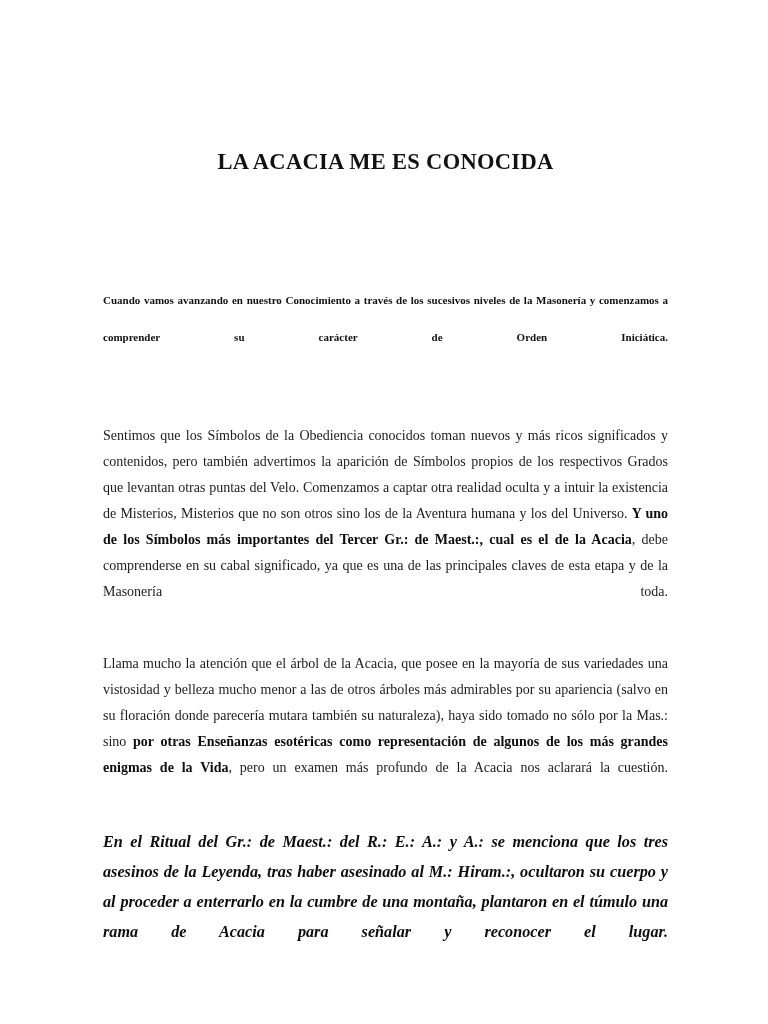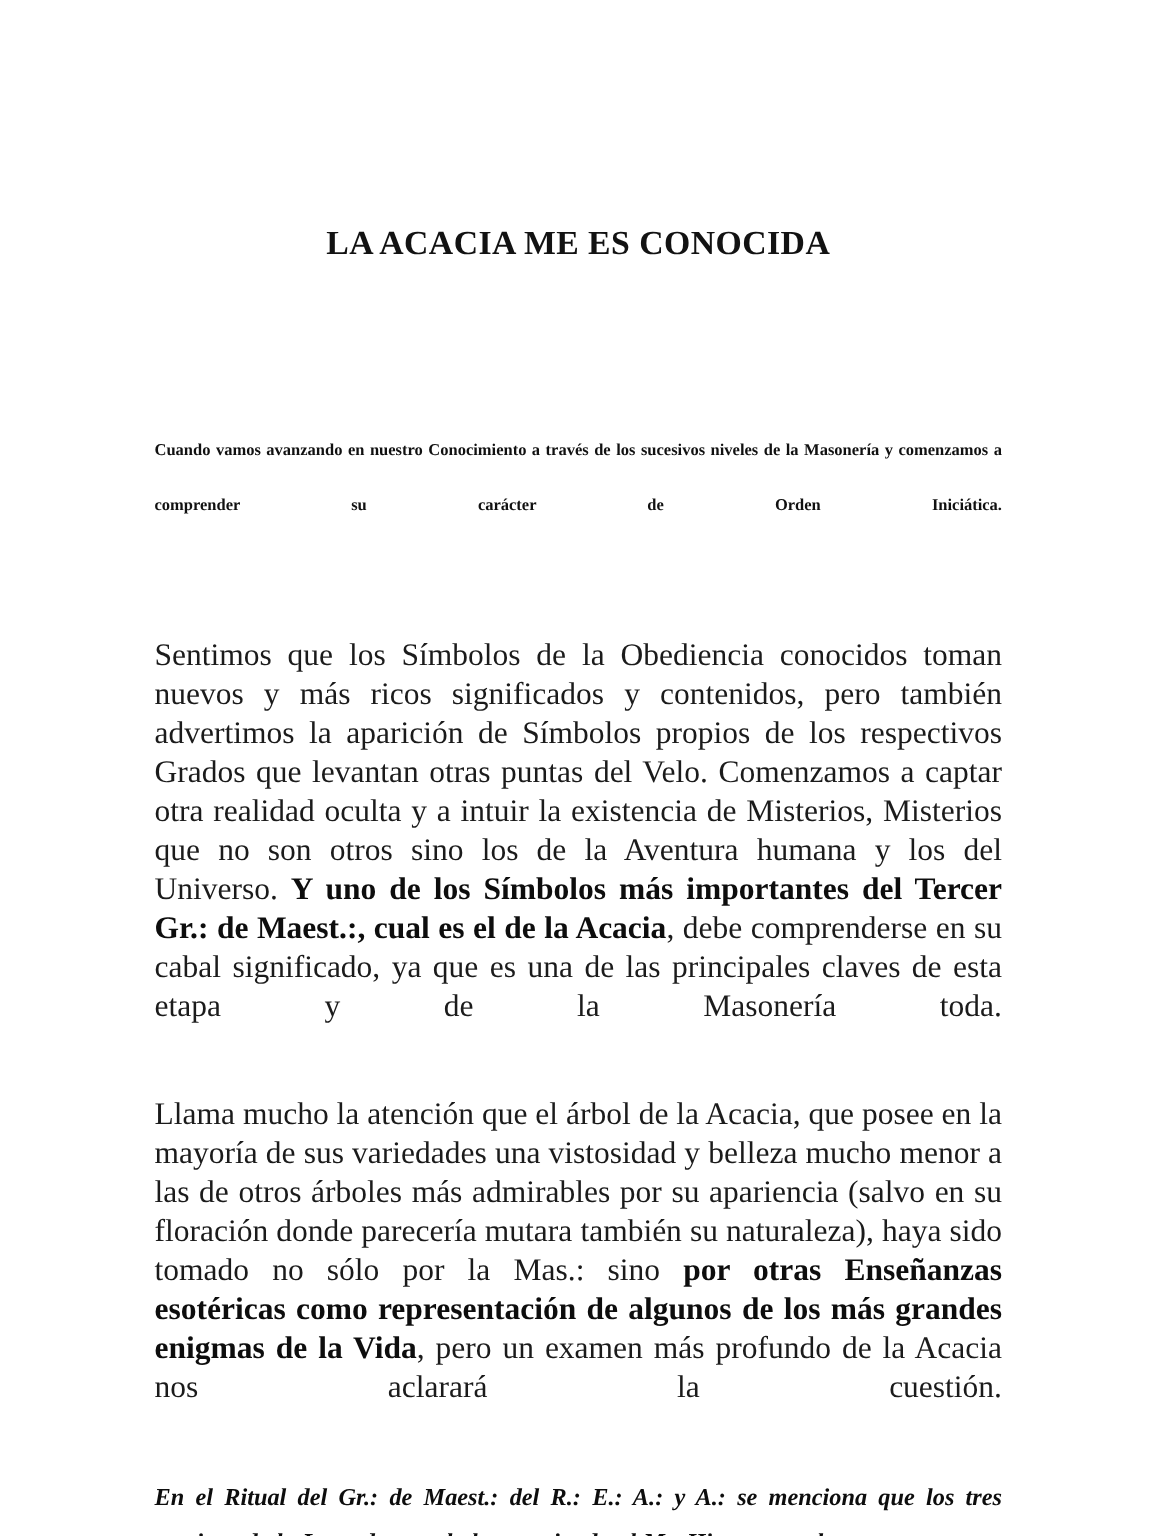--- a/index.html
+++ b/index.html
@@ -52,21 +52,21 @@
     font-weight: bold;
     line-height: 37px;
     text-align: justify;
     text-justify: inter-word;
     color: #111111;
   }
 
   
   .body-para {
     margin: 0 0 20px 0;
-    font-size: 21px;
+    font-size: 14px;
     line-height: 26px;
     text-align: justify;
     text-justify: inter-word;
     color: #1b1b1b;
   }
   .body-para:first-of-type {
     margin-top: 0;
   }
   .body-para b,
   .body-para strong {

